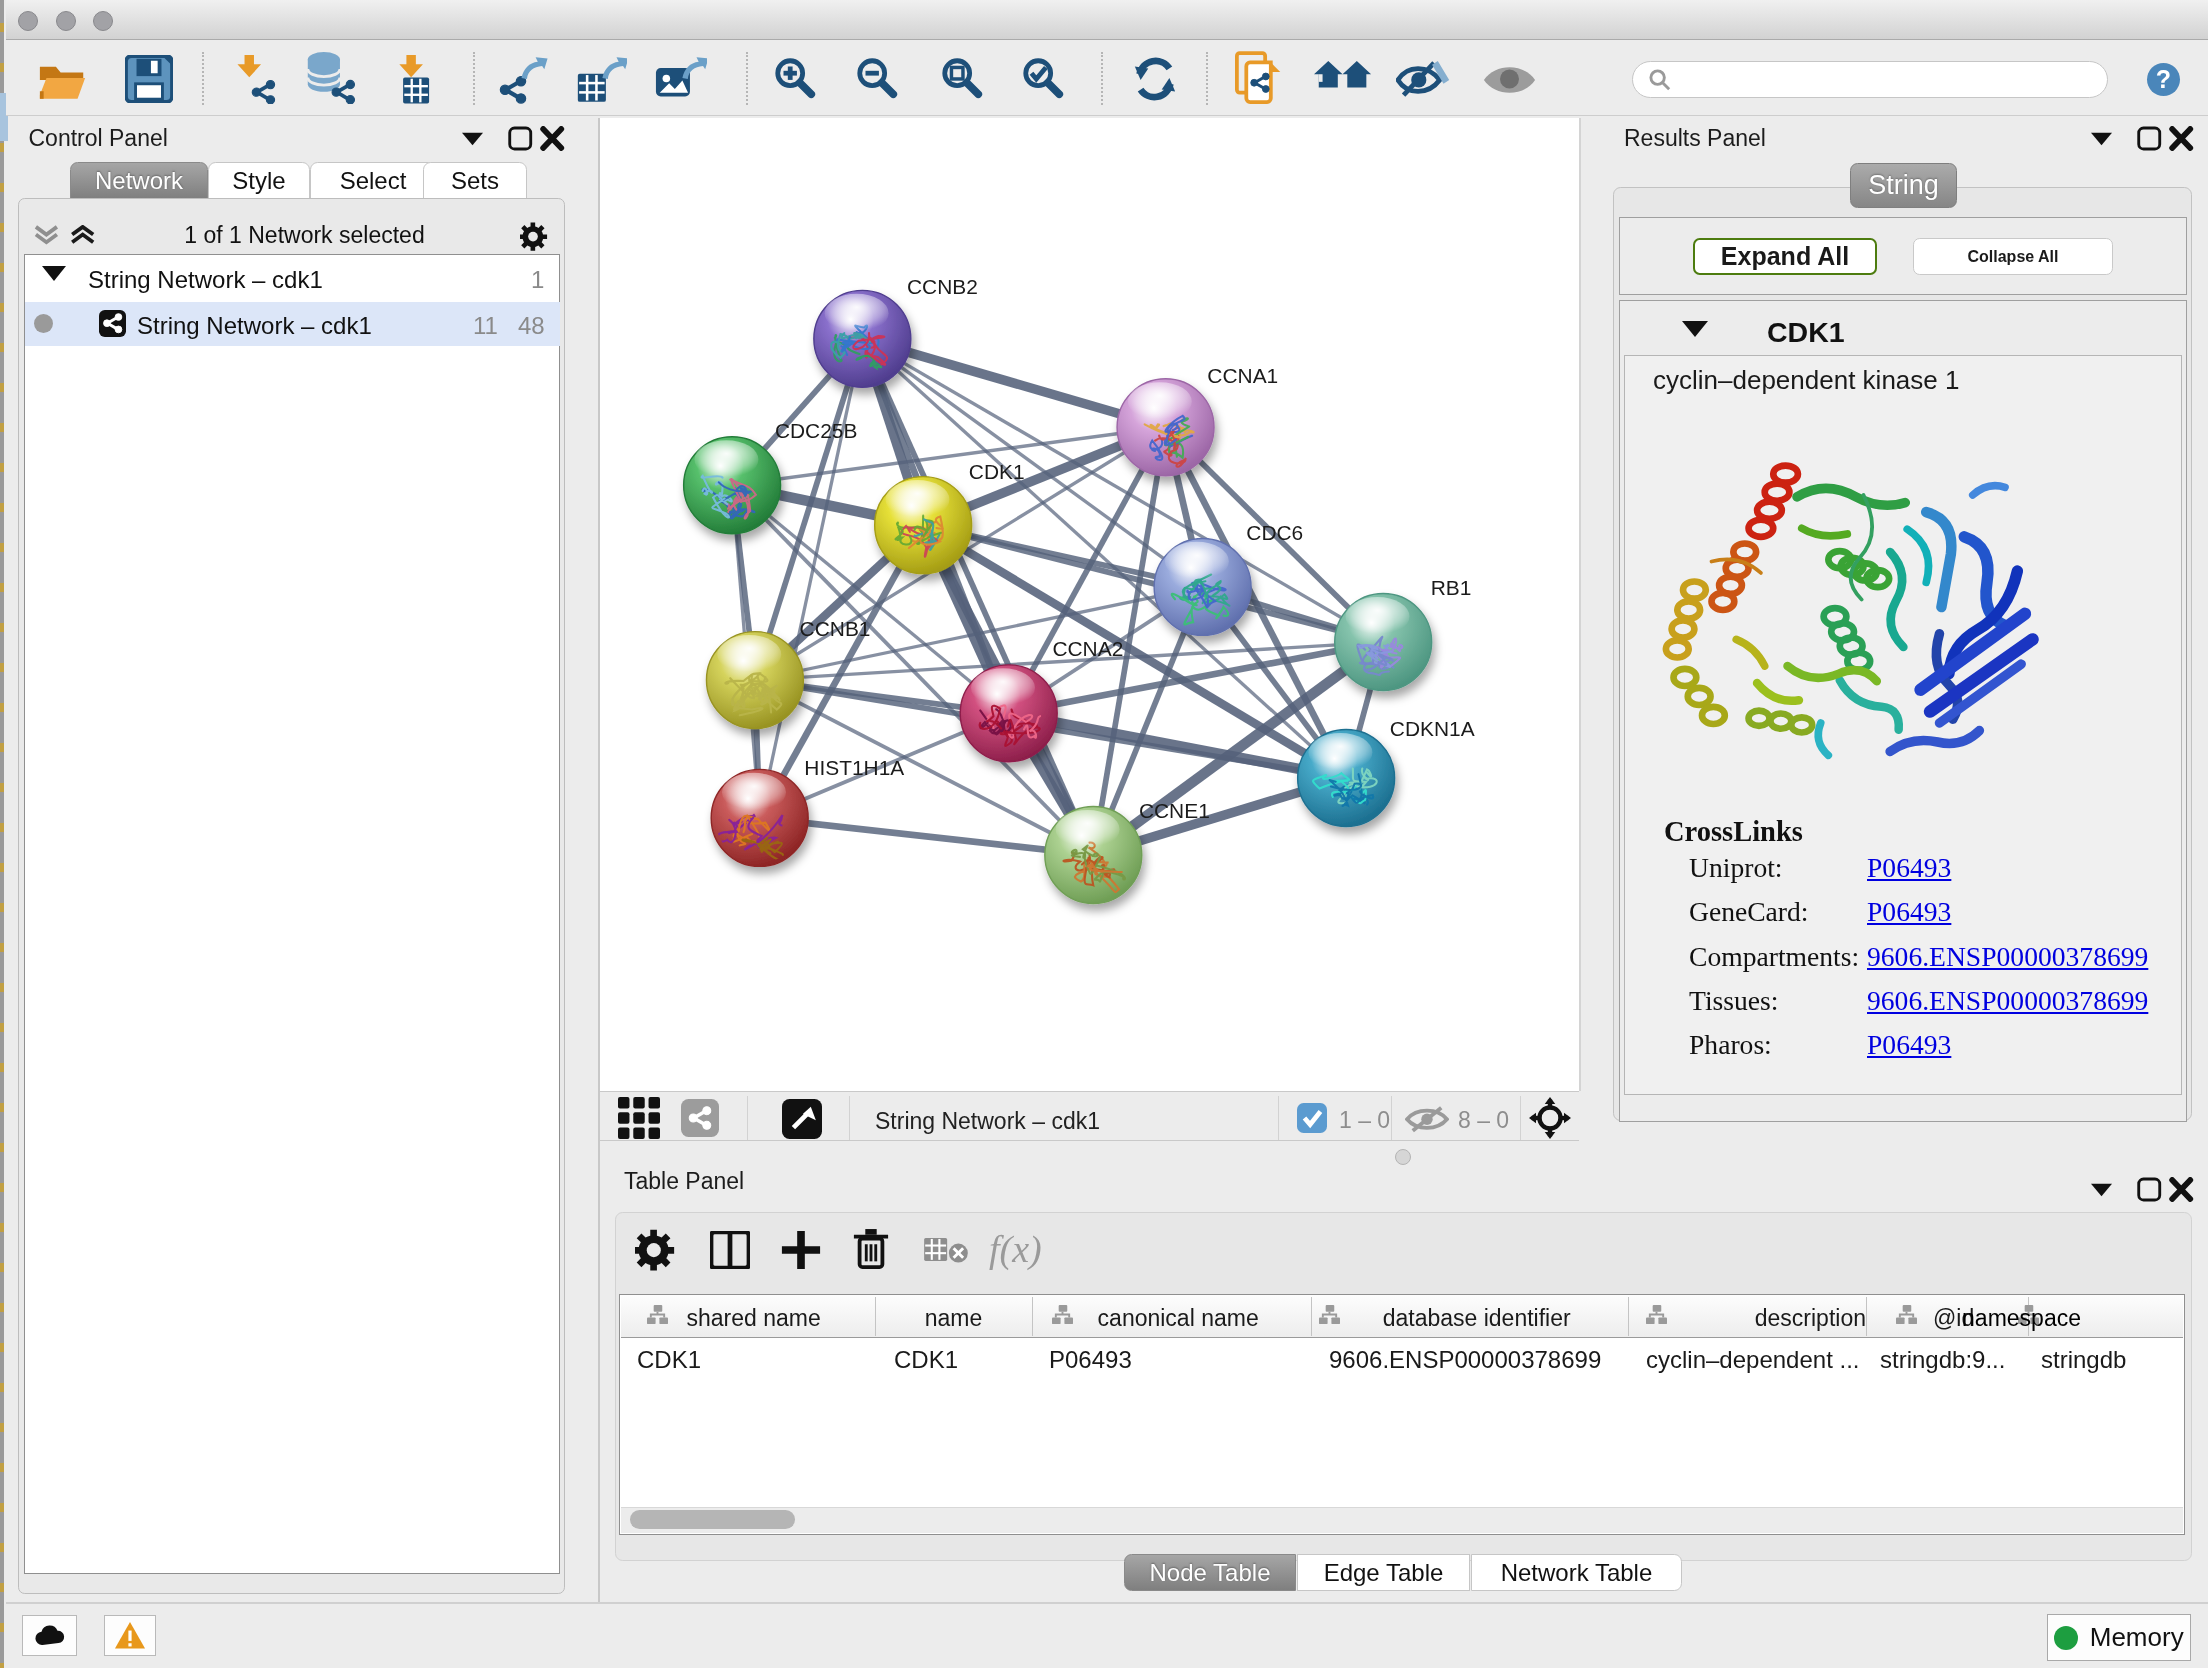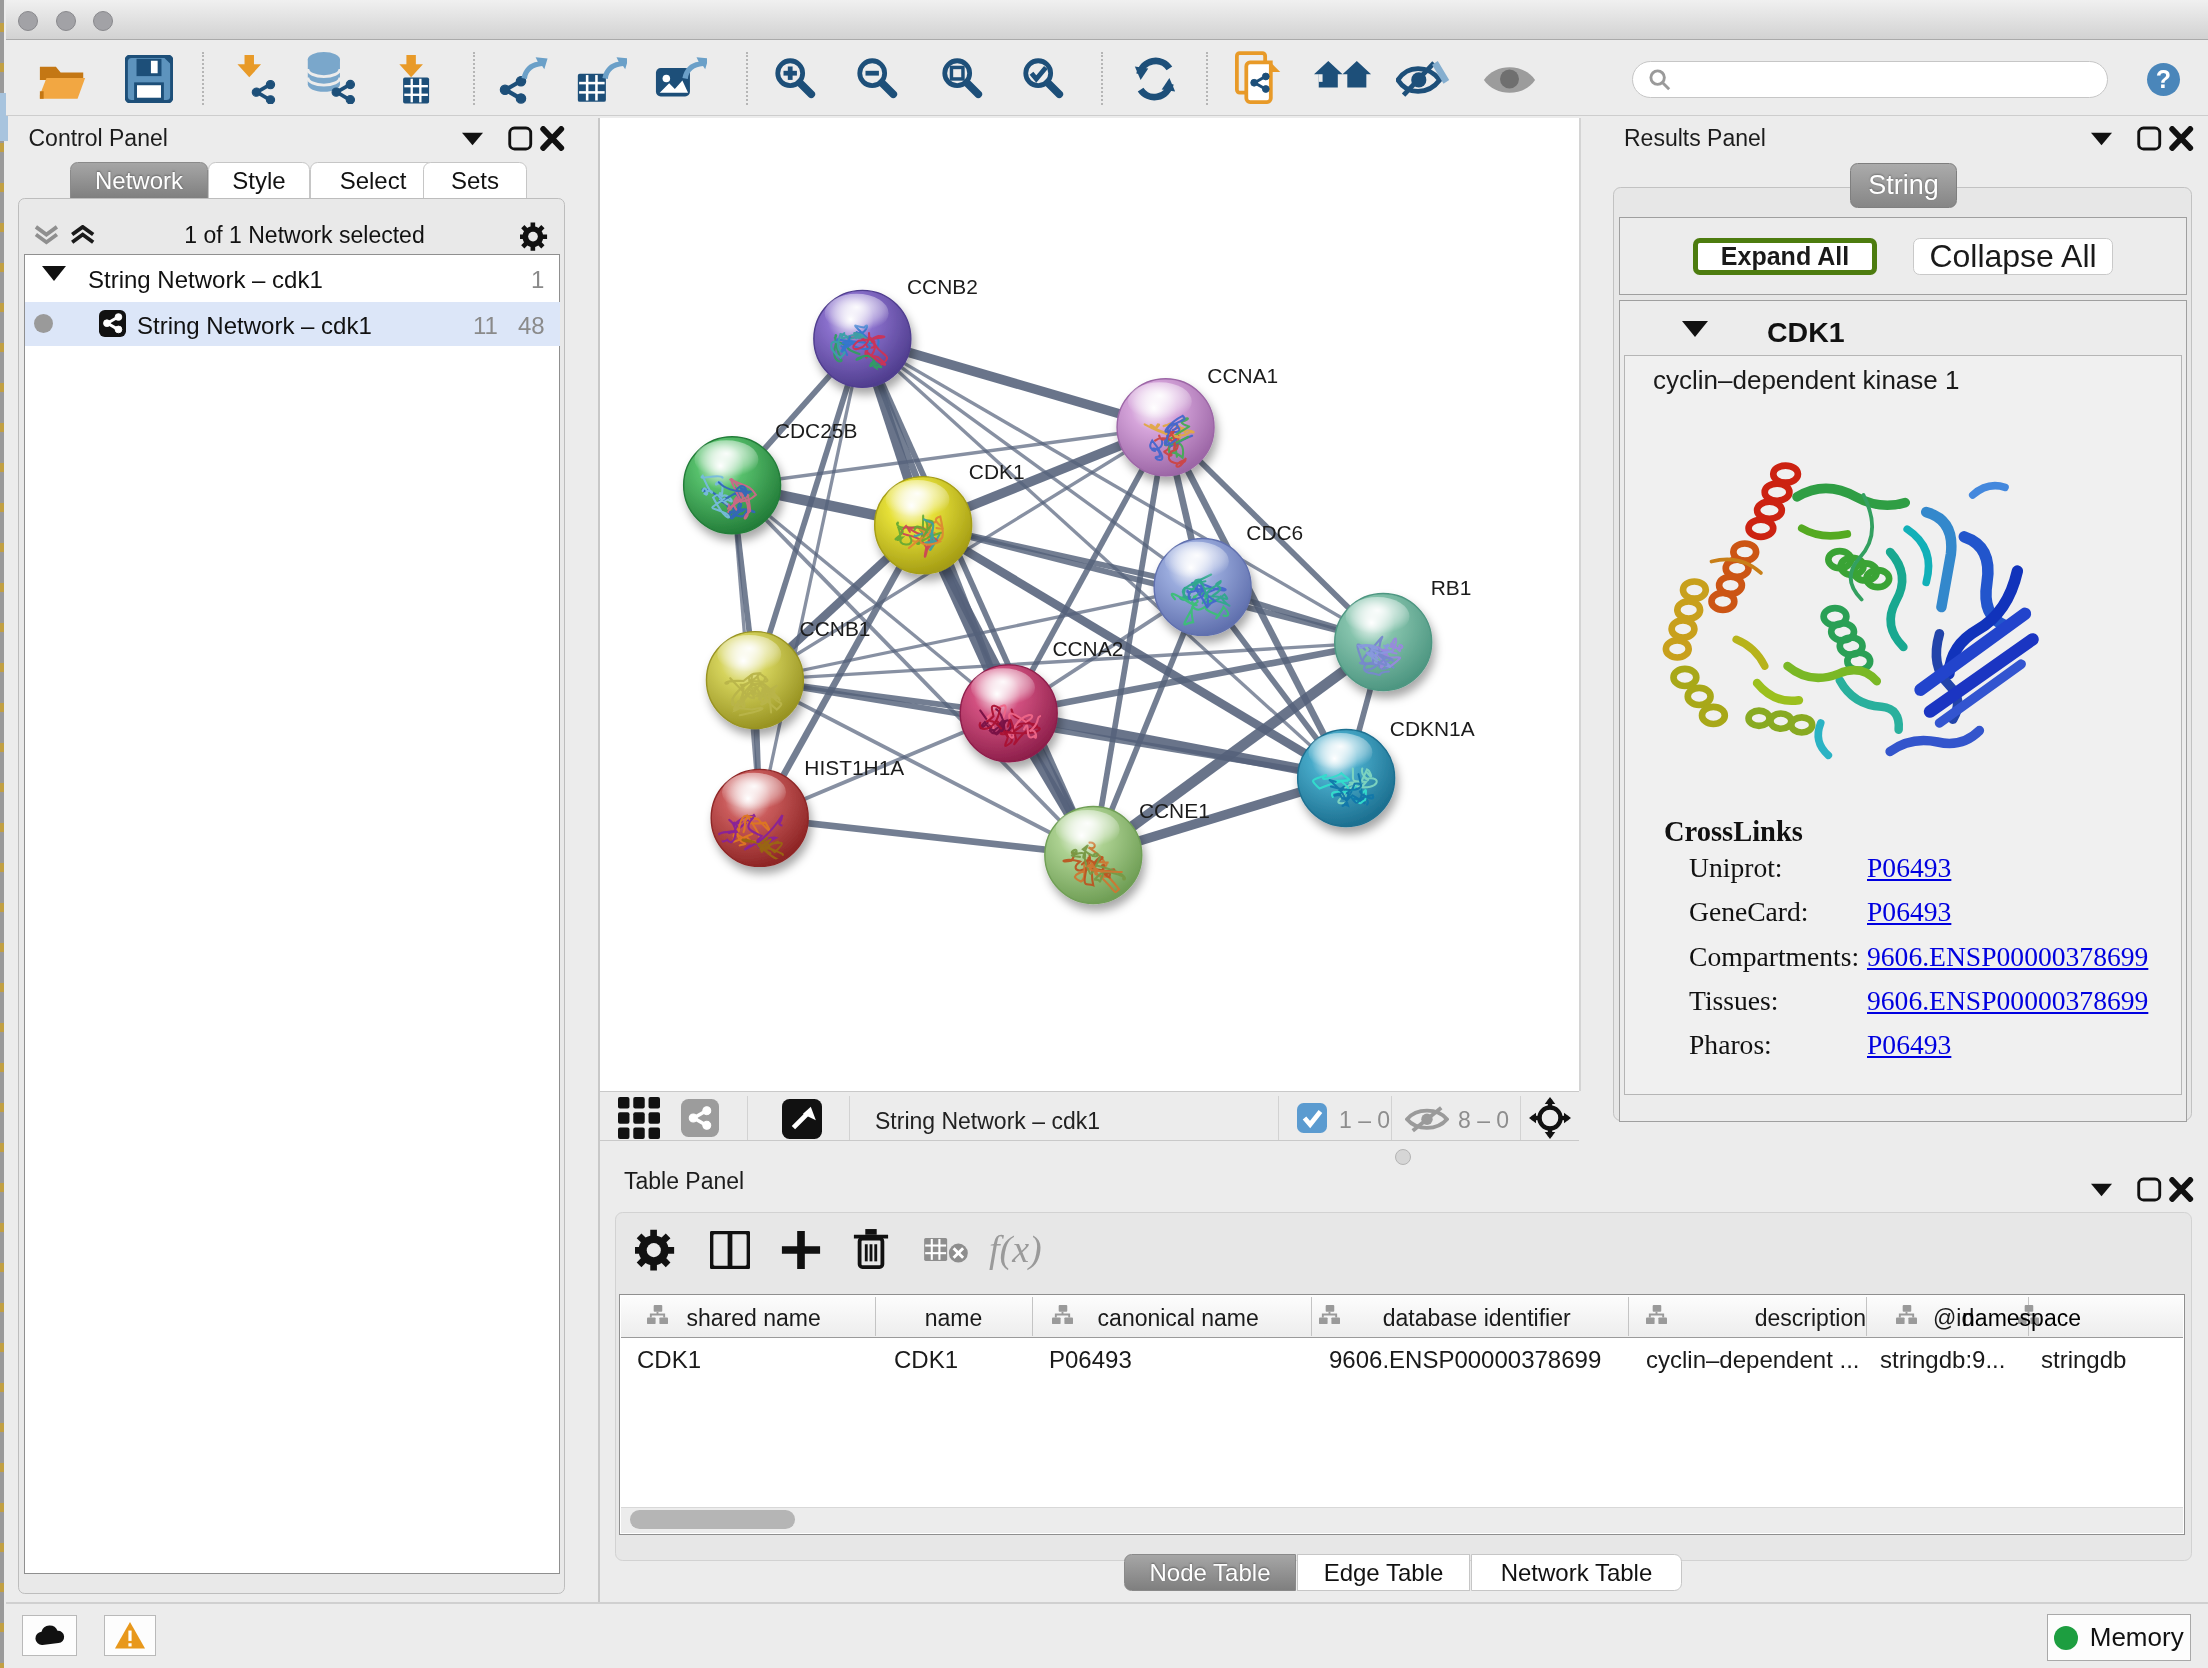--- a/index.html
+++ b/index.html
@@ -633,22 +633,22 @@
       <path d="M0 7 l22 0 -11 13 z" fill="#111"></path>
       <rect x="50" y="2" width="22" height="22" rx="5" fill="none" stroke="#111" stroke-width="3"></rect>
       <g stroke="#111" stroke-width="6" stroke-linecap="round">
         <line x1="85" y1="3" x2="104" y2="23"></line>
         <line x1="104" y1="3" x2="85" y2="23"></line>
       </g>
     </svg>
 <div class="abs" style="left:1613px;top:187px;width:579px;height:934px;background:#e7e7e7;border:1px solid #c2c2c2;border-radius:7.6px"></div>
 <div class="abs" style="left:1850px;top:163px;width:107px;height:45px;background:linear-gradient(#ababab,#868686);border:1px solid #7f7f7f;border-radius:7.6px;color:#fff;font-size:27px;display:flex;align-items:center;justify-content:center;text-shadow:0 -1px 1.9px rgba(0,0,0,.3)">String</div>
 <div class="abs" style="left:1619px;top:217px;width:568px;height:78px;background:#ececec;border:1.9px solid #9f9f9f"></div>
-<div class="abs" style="left:1693px;top:238px;width:184px;height:37px;background:#fff;border:5px solid #4d7c0f;border-radius:6.7px;font-size:25px;font-weight:bold;color:#1a1a1a;display:flex;align-items:center;justify-content:center">Expand All</div>
-<div class="abs" style="left:1913px;top:238px;width:200px;height:37px;background:#fff;border:1px solid #c9c9c9;border-radius:6.7px;font-size:32px;font-weight:normal;color:#1a1a1a;display:flex;align-items:center;justify-content:center">Collapse All</div>
+<div class="abs" style="left:1693px;top:238px;width:184px;height:37px;background:#fff;border:2px solid #4d7c0f;border-radius:6.7px;font-size:25px;font-weight:bold;color:#1a1a1a;display:flex;align-items:center;justify-content:center">Expand All</div>
+<div class="abs" style="left:1913px;top:238px;width:200px;height:37px;background:#fff;border:1px solid #c9c9c9;border-radius:6.7px;font-size:16px;font-weight:bold;color:#1a1a1a;display:flex;align-items:center;justify-content:center">Collapse All</div>
 <div class="abs" style="left:1619px;top:300px;width:568px;height:822px;background:#ececec;border:1.9px solid #9f9f9f"></div>
 <div class="abs" style="left:1682px;top:321px;width:0;height:0;border-left:13.3px solid transparent;border-right:13.3px solid transparent;border-top:16px solid #111"></div>
 <div class="abs" style="left:1767px;top:316px;font-size:28.5px;font-weight:bold;color:#111">CDK1</div>
 <div class="abs" style="left:1624px;top:355px;width:558px;height:740px;background:#f0f0f0;border:1px solid #b5b5b5"></div>
 <div class="abs" style="left:1653px;top:365px;font-size:26px;color:#1a1a1a">cyclin–dependent kinase 1</div>
 <svg class="abs" style="left:1645px;top:438px" width="399" height="323" viewBox="0 0 420 340">
       <g stroke-linecap="round">
         <g fill="none" stroke="#cc2211" stroke-width="7">
           <path d="M135 38 a13 9 0 1 1 26 0 a13 9 0 1 1 -26 0"></path>
           <path d="M126 57 a13 9 0 1 1 26 0 a13 9 0 1 1 -26 0"></path>

